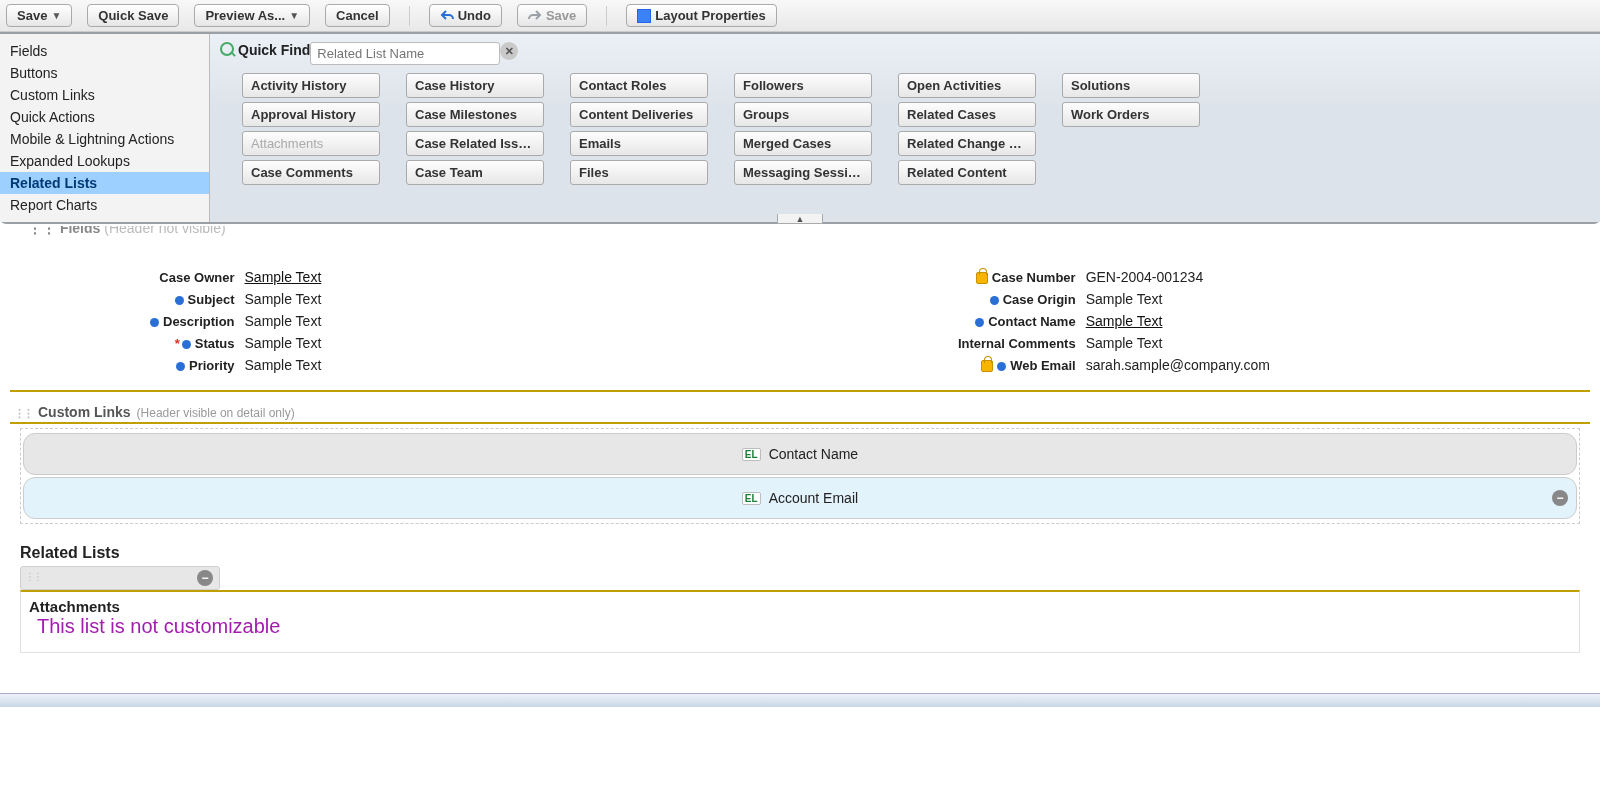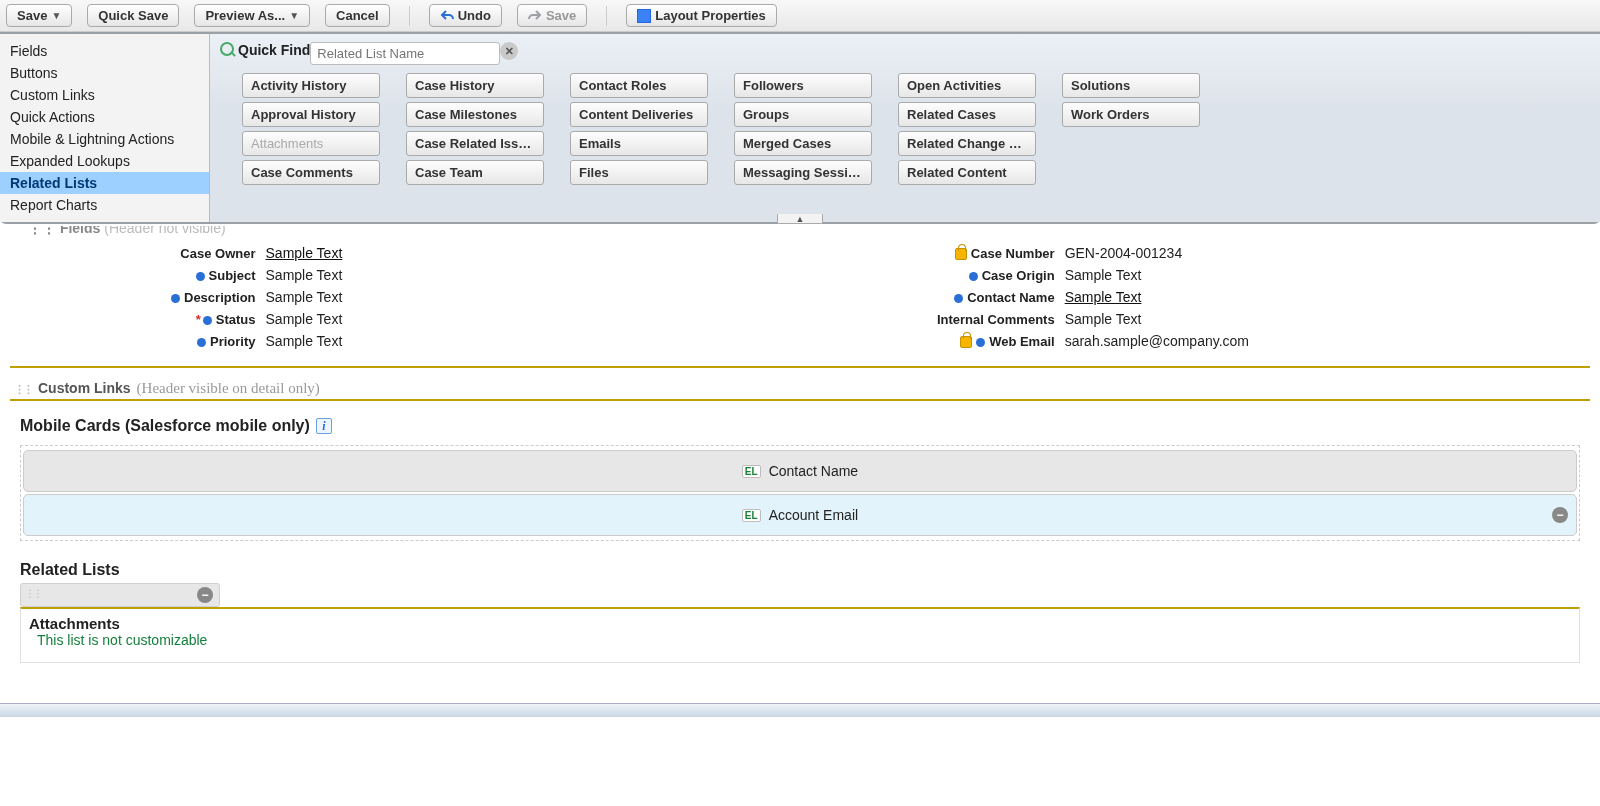--- a/index.html
+++ b/index.html
@@ -103,46 +103,46 @@
 
   
   .canvas { padding:4px 10px 20px 10px; }
   .section-header {
     font-size:14px; font-weight:bold; color:#555; padding:4px 4px 2px 4px;
     border-bottom:2px solid #c0a000;
     margin-top:8px;
     display:flex; align-items:baseline; gap:6px;
   }
   .section-header .drag-handle { color:#bbb; font-size:11px; letter-spacing:-2px; cursor:grab; }
-  .section-header .sub { font-weight:normal; color:#999; font-size:15px;font-family:Liberation Serif, serif; }
+  .section-header .sub { font-weight:normal; color:#999; font-size:12px; }
 
   .fields-cut {
     font-size:14px; color:#888; padding:2px 10px 0 18px; font-weight:bold;
   }
   .fields-cut .sub { color:#bbb; font-weight:normal; }
 
-  .fields-grid { display:flex; gap:81px; padding:4px 0 10px 0; }
+  .fields-grid { display:flex; gap:60px; padding:4px 0 10px 0;margin-top:24px; }
   .fcol { display:table; }
   .frow { display:table-row; }
   .flabel { display:table-cell; text-align:right; padding:3px 10px 3px 0; font-weight:bold; font-size:13px; white-space:nowrap; vertical-align:middle; }
   .fval { display:table-cell; padding:3px 0; font-size:14px; }
   .fval.link { text-decoration:underline; color:#111; }
   .dot { width:9px;height:9px;border-radius:50%;background:#2a6fd6;display:inline-block;vertical-align:middle;margin-right:4px; }
   .req { color:#d93025; font-weight:bold; margin-right:2px; }
   .lock-ico { width:12px;height:12px;display:inline-block;vertical-align:middle;margin-right:4px;background:#f7b500;border:1px solid #c79100;border-radius:2px;position:relative; }
   .lock-ico::before{content:"";position:absolute;top:-5px;left:2px;width:6px;height:6px;border:1px solid #c79100;border-bottom:none;border-radius:4px 4px 0 0;}
 
   .gold-rule { border-top:2px solid #c0a000; margin-top:4px; }
 
   .mobile-title { font-size:16px; font-weight:bold; padding:16px 4px 6px 10px; display:flex; align-items:center; gap:6px; }
   .info-ico { width:16px;height:16px;border:1px solid #6aa0e0;color:#2a6fd6;font-family:Georgia,serif;font-style:italic;font-weight:bold;display:inline-flex;align-items:center;justify-content:center;font-size:12px;border-radius:2px;background:#eef5ff; }
 
   .mobile-box { margin:4px 10px; border:1px dashed #ccc; padding:2px; }
   .mobile-row {
-    border:1px solid #ccc; border-radius:5px; padding:12px 8px; margin:2px 0;
+    border:1px solid #ccc; border-radius:12px; padding:12px 8px; margin:2px 0;
     display:flex; align-items:center; justify-content:center; gap:8px; font-size:14px;
     position:relative;
   }
   .mobile-row.gray { background:#e7e7e7; }
   .mobile-row.blue { background:#e3f3fb; }
   .el-tag { font-size:10px; font-weight:bold; color:#1a7f37; border:1px solid #bdbdbd; padding:0 2px; border-radius:2px; background:#fff;}
   .minus-ico { width:16px;height:16px;border-radius:50%;background:#888;color:#fff;display:flex;align-items:center;justify-content:center;font-size:12px;font-weight:bold;position:absolute;right:8px;top:50%;transform:translateY(-50%);cursor:pointer; }
 
   .rl-title { font-size:16px; font-weight:bold; padding:16px 4px 4px 10px; }
   .rl-dropzone {
@@ -151,21 +151,21 @@
     position:relative;
   }
   .rl-dropzone .minus-ico { right:6px; }
   .rl-dropzone .drag-handle { position:absolute; left:4px; top:4px; color:#bbb; font-size:10px; letter-spacing:-2px; }
 
   .attach-box {
     margin:0 10px; border-top:2px solid #c0a000; padding:6px 8px 14px 8px;
     border-left:1px solid #e0e0e0;border-right:1px solid #e0e0e0;border-bottom:1px solid #e0e0e0;
   }
   .attach-box .atitle { font-weight:bold; font-size:15px; }
-  .attach-box .asub { font-size:14px; color:#15803d; padding-left:8px; }
+  .attach-box .asub { font-size:20px; color:#a21caf; padding-left:8px; }
 
   .footer-bar { height:14px; background:linear-gradient(#eef3f8,#c8d7e6); border-top:1px solid #aac; margin-top:20px; }
 
   svg.undo path { stroke:#2a6fd6; fill:none; stroke-width:2; }
   svg.redo path { stroke:#9aa0a6; fill:none; stroke-width:2; }
 </style>
 </head>
 <body>
 
 <div class="toolbar">
@@ -305,24 +305,20 @@
     <div style="width:260px"></div>
   </div>
   <div class="gold-rule"></div>
 
   <div class="section-header">
     <span class="drag-handle">⋮⋮</span>
     <span>Custom Links</span>
     <span class="sub">(Header visible on detail only)</span>
   </div>
 
-  <div class="mobile-title">
-    <span>Mobile Cards (Salesforce mobile only)</span>
-    <span class="info-ico">i</span>
-  </div>
   <div class="mobile-box" id="mobile-box">
       <div class="mobile-row gray">
         <span class="el-tag">EL</span>
         <span>Contact Name</span>
       </div>
       <div class="mobile-row blue">
         <span class="el-tag">EL</span>
         <span>Account Email</span>
         <span class="minus-ico">−</span>
       </div>

